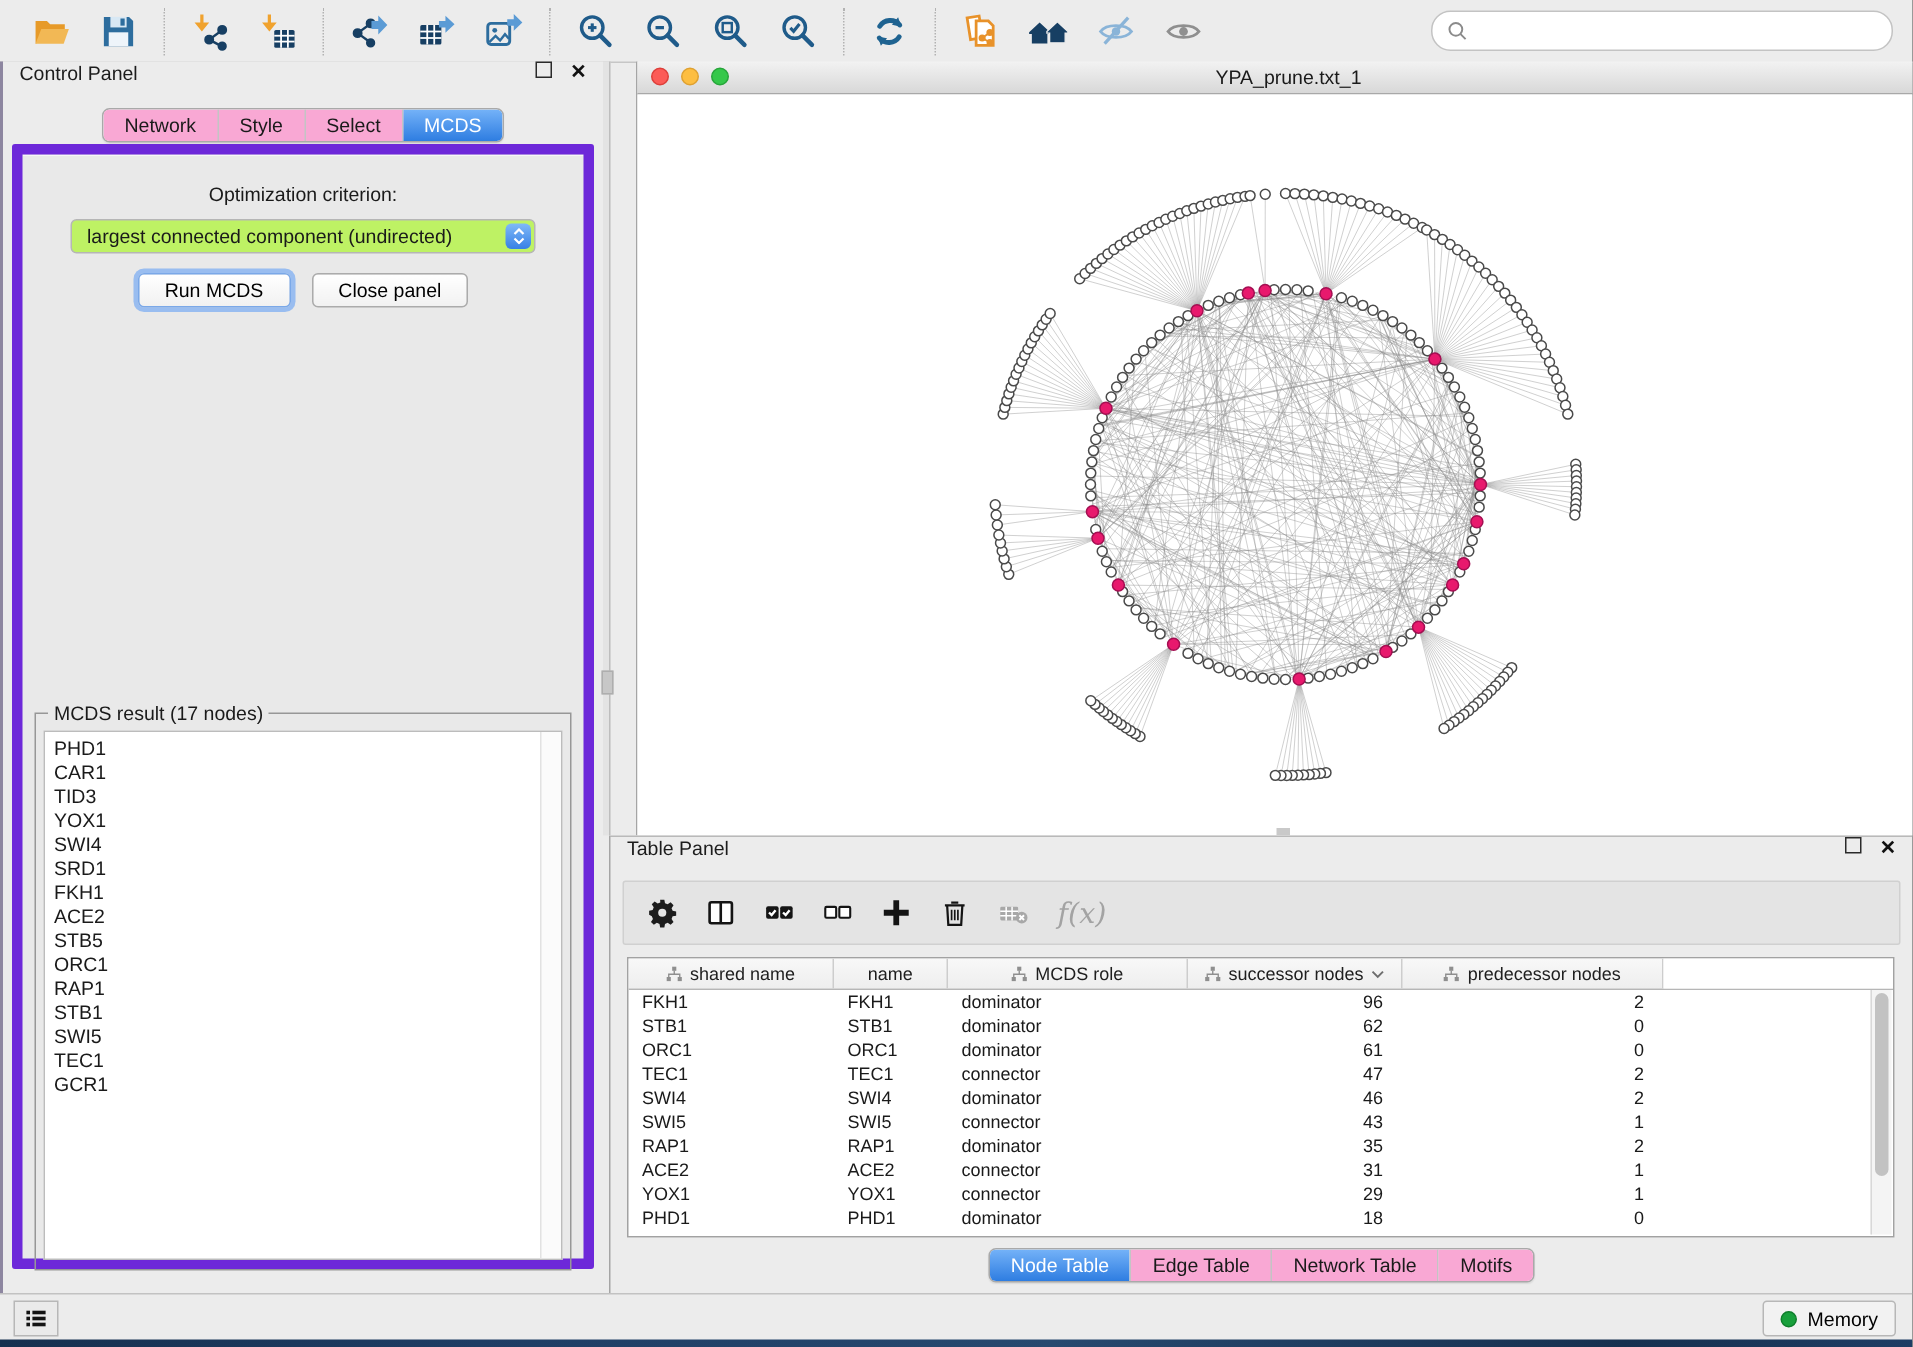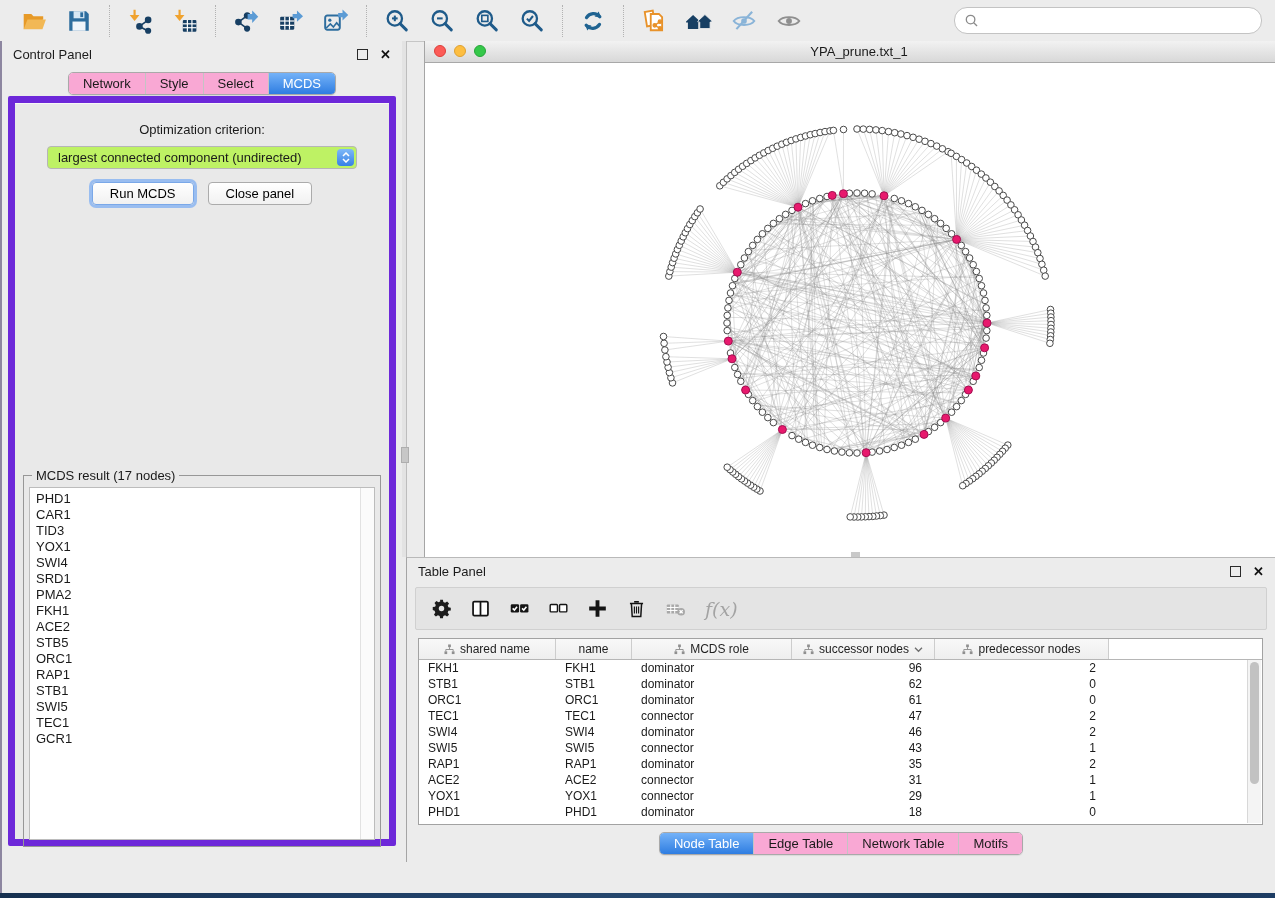--- a/index.html
+++ b/index.html
@@ -13,21 +13,21 @@
   .tbtn{width:30px;height:30px;display:flex;align-items:center;justify-content:center;
         background:transparent;border:none;padding:0;cursor:default;}
   .search-box{position:absolute;right:13px;top:7px;width:286px;height:25px;border:1px solid #c3c3c3;
               border-radius:13px;background:#fff;display:flex;align-items:center;padding:0 10px;gap:6px;}
   .search-box input{border:none;outline:none;flex:1;font:13px "Liberation Sans",sans-serif;background:transparent;}
   
   .left-strip{position:absolute;left:0;top:41px;bottom:5px;width:2px;background:#8d86a0;}
   .desktop-strip{position:absolute;left:0;right:0;bottom:0;height:5px;
                  background:linear-gradient(90deg,#16304f,#1e3d64 25%,#27496f 55%,#16304f 85%,#1e3d64);}
   
-  .panel-header{height:27px;display:flex;align-items:center;padding:0 11px;}
+  .panel-header{height:27px;display:flex;padding:0 11px;}
   .panel-title{flex:1;font-size:13px;color:#1c1c1c;}
   .float-icon{width:9px;height:9px;border:1.6px solid #2a2a2a;margin-right:12px;}
   .close-icon{font-size:13px;font-weight:bold;color:#111;line-height:1;}
   .seg{display:inline-flex;border:1px solid #a9a9a9;border-radius:5px;background:#fff;overflow:hidden;
        box-shadow:0 1px 1px rgba(0,0,0,.08);}
   .seg button{border:none;background:#f9a8d4;padding:3px 14px;font:13px "Liberation Sans",sans-serif;
               border-right:1px solid #c4c4c4;color:#1a1a1a;cursor:default;white-space:nowrap;}
   .seg button:last-child{border-right:none;}
   .seg button.active{background:linear-gradient(#74b2f8,#2e7de1);color:#fff;}
   
@@ -341,21 +341,20 @@
       <div class="result-box">
         <span class="result-legend">MCDS result (17 nodes)</span>
         <div class="result-list">
           <div id="result-items">
               <div>PHD1</div>
               <div>CAR1</div>
               <div>TID3</div>
               <div>YOX1</div>
               <div>SWI4</div>
               <div>SRD1</div>
-              <div>PMA2</div>
               <div>FKH1</div>
               <div>ACE2</div>
               <div>STB5</div>
               <div>ORC1</div>
               <div>RAP1</div>
               <div>STB1</div>
               <div>SWI5</div>
               <div>TEC1</div>
               <div>GCR1</div>
             </div>
@@ -1324,15 +1323,33 @@
     <div class="tp-tabs">
       <span class="seg" id="tp-tabs-seg">
           <button class="active">Node Table</button>
           <button>Edge Table</button>
           <button>Network Table</button>
           <button>Motifs</button>
         </span>
     </div>
   </div>
 
+  <div class="status-bar">
+    <button class="list-btn">
+      <svg width="18" height="16" viewBox="0 0 20 18">
+        <g fill="#141414">
+          <rect x="2" y="2.5" width="3" height="3"></rect>
+            <rect x="7" y="2.5" width="11" height="3"></rect>
+          <rect x="2" y="7.5" width="3" height="3"></rect>
+            <rect x="7" y="7.5" width="11" height="3"></rect>
+          <rect x="2" y="12.5" width="3" height="3"></rect>
+            <rect x="7" y="12.5" width="11" height="3"></rect>
+        </g>
+      </svg>
+    </button>
+    <button class="memory-btn">
+      <span class="mem-dot"></span>
+      <span>Memory</span>
+    </button>
+  </div>
 
   <div class="desktop-strip"></div>
 </div>
 
 </body></html>

